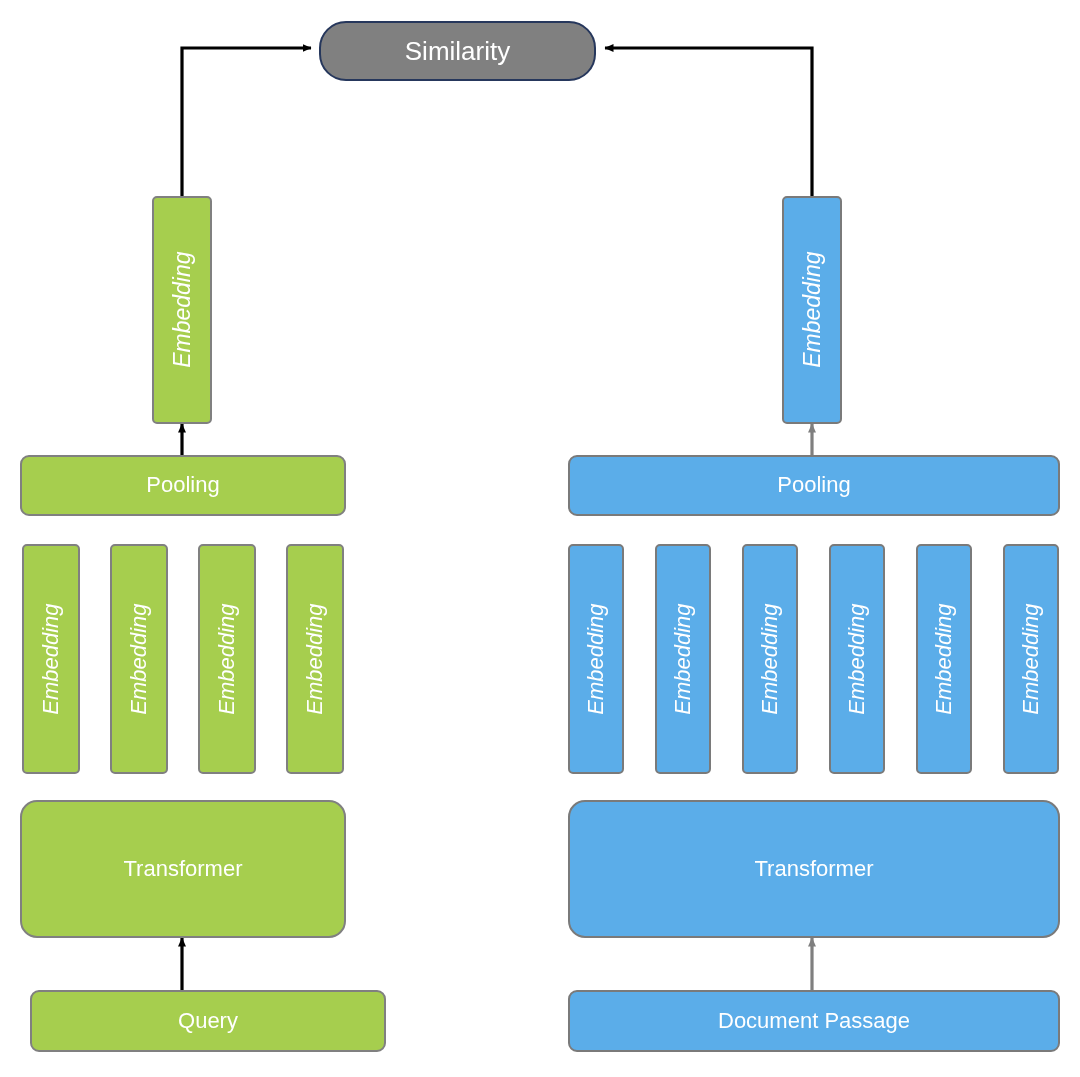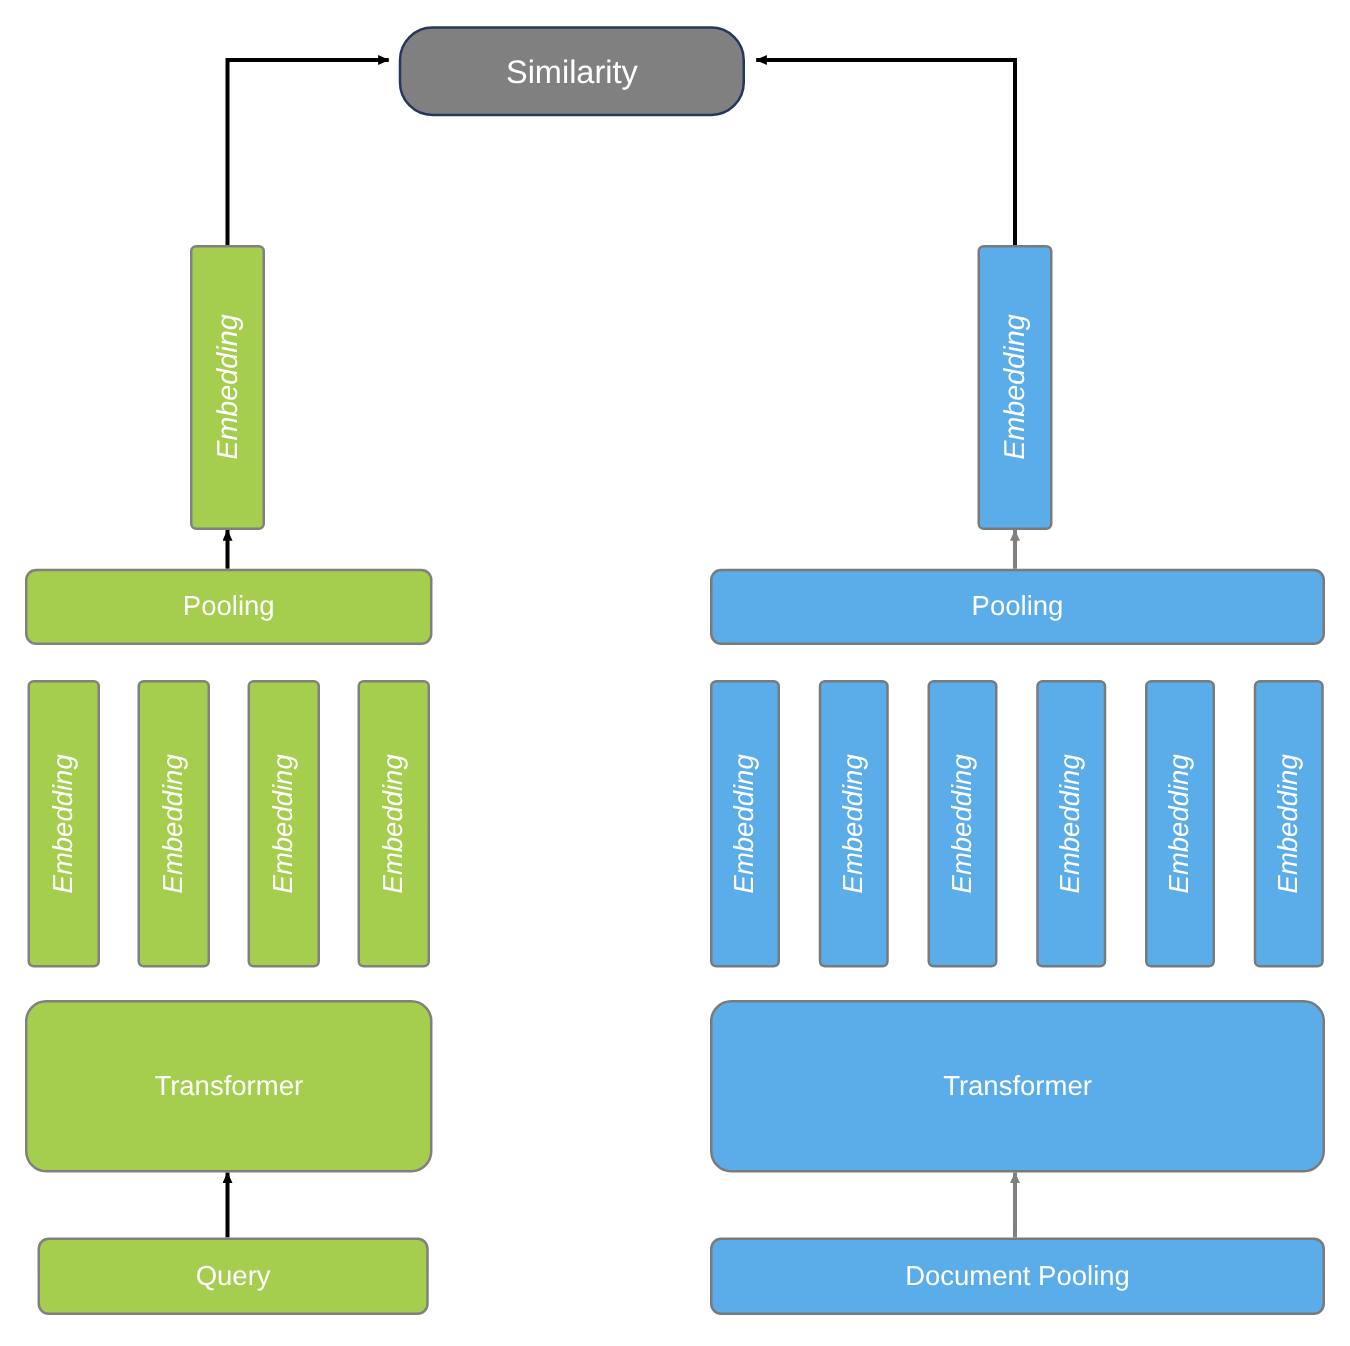--- a/index.html
+++ b/index.html
@@ -94,21 +94,21 @@
       <path d="M182,455 L182,424" fill="none" stroke="#000000" stroke-width="3.2" marker-end="url(#arrowBlack)"></path>
 
       <path d="M182,990 L182,938" fill="none" stroke="#000000" stroke-width="3.2" marker-end="url(#arrowBlack)"></path>
 
       <path d="M812,455 L812,424" fill="none" stroke="#7f7f7f" stroke-width="3.2" marker-end="url(#arrowGray)"></path>
 
       <path d="M812,990 L812,938" fill="none" stroke="#7f7f7f" stroke-width="3.2" marker-end="url(#arrowGray)"></path>
     </svg>
   </div>
 
-  <div class="node fill-gray r-md t-title" style="left:319px; top:21px; width:277px; height:72px;border-radius:27px;">
+  <div class="node fill-gray r-md t-title" style="left:319px; top:21px; width:277px; height:60px;border-radius:27px;">
     <span>Similarity</span>
   </div>
 
   <div class="node fill-green r-sm" style="left:152px; top:196px; width:60px; height:228px;">
     <span class="vert-wrap">
       <span class="t-vert">Embedding</span>
     </span>
   </div>
 
   <div class="node fill-green r-md t-label" style="left:20px; top:455px; width:326px; height:61px;">
@@ -133,21 +133,21 @@
   <div class="node fill-green r-sm" style="left:286px; top:544px; width:58px; height:230px;">
     <span class="vert-wrap">
       <span class="t-vert-sm">Embedding</span>
     </span>
   </div>
 
   <div class="node fill-green r-lg t-label" style="left:20px; top:800px; width:326px; height:138px;">
     <span>Transformer</span>
   </div>
 
-  <div class="node fill-green r-md t-label" style="left:30px; top:990px; width:313px; height:62px;justify-content:center;">
+  <div class="node fill-green r-md t-label" style="left:30px; top:990px; width:356px; height:62px;justify-content:center;">
     <span>Query</span>
   </div>
 
   <div class="node fill-blue r-sm" style="left:782px; top:196px; width:60px; height:228px;">
     <span class="vert-wrap">
       <span class="t-vert">Embedding</span>
     </span>
   </div>
 
   <div class="node fill-blue r-md t-label" style="left:568px; top:455px; width:492px; height:61px;">
@@ -183,16 +183,16 @@
     <span class="vert-wrap">
       <span class="t-vert-sm">Embedding</span>
     </span>
   </div>
 
   <div class="node fill-blue r-lg t-label" style="left:568px; top:800px; width:492px; height:138px;">
     <span>Transformer</span>
   </div>
 
   <div class="node fill-blue r-md t-label" style="left:568px; top:990px; width:492px; height:62px;">
-    <span>Document Pooling</span>
+    <span>Document Passage</span>
   </div>
 
 </div>
 
 </body></html>

